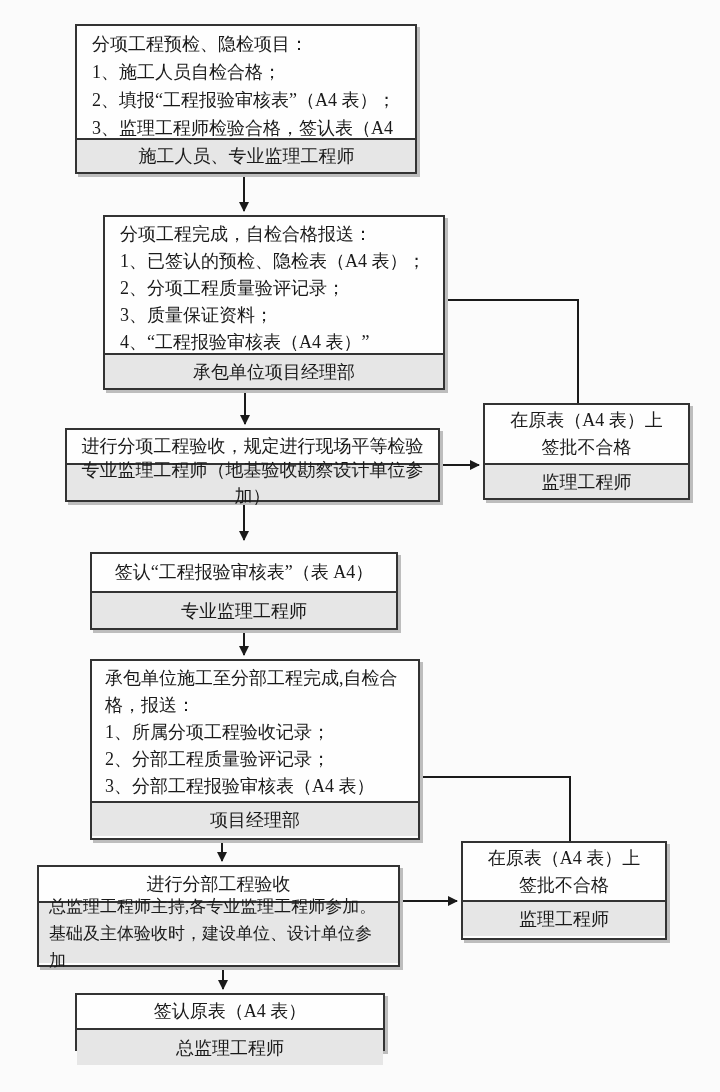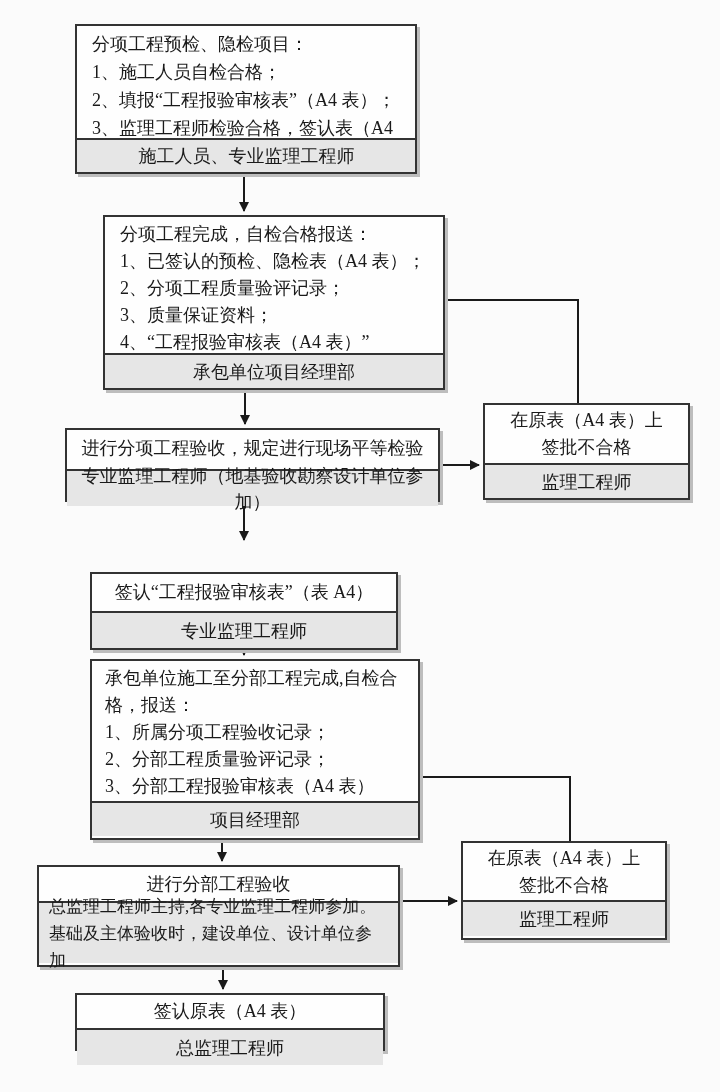--- a/index.html
+++ b/index.html
@@ -72,35 +72,35 @@
       <div class="line">分项工程完成，自检合格报送：</div>
       <div class="line">1、已签认的预检、隐检表（A4 表）；</div>
       <div class="line">2、分项工程质量验评记录；</div>
       <div class="line">3、质量保证资料；</div>
       <div class="line">4、“工程报验审核表（A4 表）”</div>
     </div>
     <div class="box-footer" style="height:35px;">承包单位项目经理部</div>
   </div>
 
   <div class="box" style="left:65px; top:428px; width:375px; height:74px;">
-    <div class="box-content center" style="height:39px;font-family:Liberation Mono, monospace;">
+    <div class="box-content center" style="height:33px;">
       <div class="line">进行分项工程验收，规定进行现场平等检验</div>
     </div>
     <div class="box-footer" style="height:37px;">专业监理工程师（地基验收勘察设计单位参加）</div>
   </div>
 
   <div class="box" style="left:483px; top:403px; width:207px; height:97px;">
     <div class="box-content center" style="height:58px;">
       <div class="line">在原表（A4 表）上</div>
       <div class="line">签批不合格</div>
     </div>
     <div class="box-footer" style="height:35px;">监理工程师</div>
   </div>
 
-  <div class="box" style="left:90px; top:572px; width:308px; height:78px;">
+  <div class="box" style="left:90px; top:552px; width:308px; height:78px;">
     <div class="box-content center" style="height:37px;">
       <div class="line">签认“工程报验审核表”（表 A4）</div>
     </div>
     <div class="box-footer" style="height:37px;">专业监理工程师</div>
   </div>
 
   <div class="box" style="left:90px; top:659px; width:330px; height:181px;">
     <div class="box-content" style="height:140px; padding-left:13px; padding-right:8px;">
       <div class="line">承包单位施工至分部工程完成,自检合格，报送：</div>
       <div class="line">1、所属分项工程验收记录；</div>

